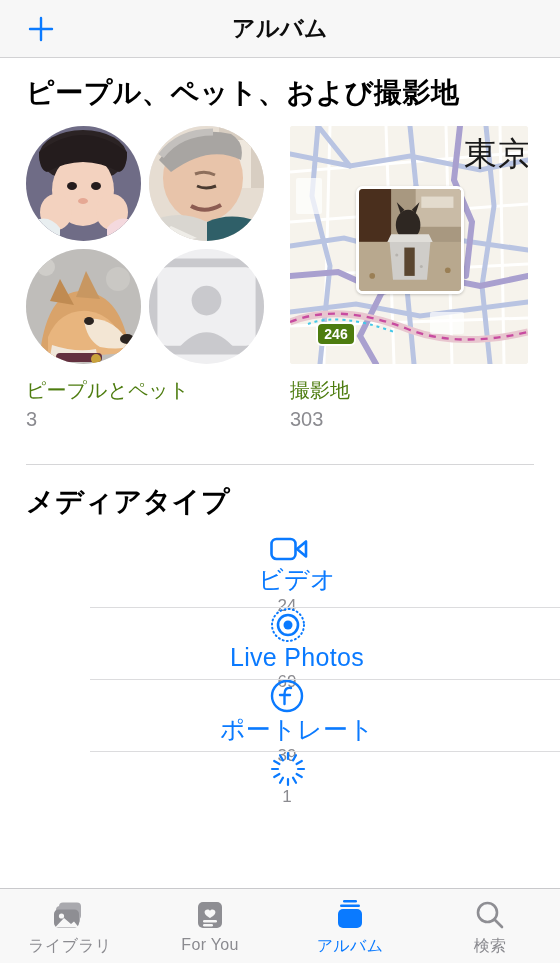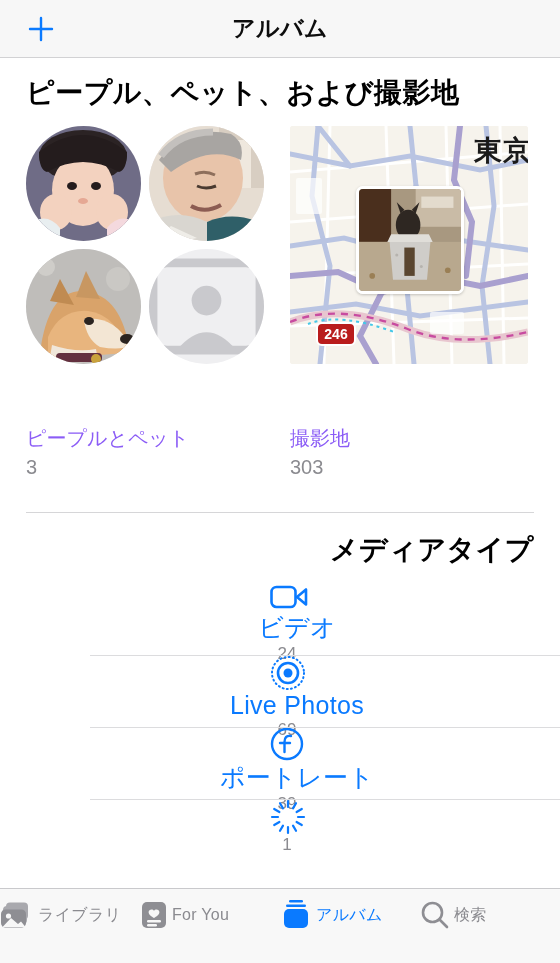--- a/index.html
+++ b/index.html
@@ -27,21 +27,21 @@
   .add-btn svg { display:block; }
 
   
   .content { position: relative; width: 560px; height: 905px; background:#fff; }
 
   .section-title {
     font-size: 28px; font-weight: 700; color: #000;
     padding: 16px 26px 8px 26px; letter-spacing: 0.5px;
     white-space: nowrap;
   }
-  #media-title { padding-top: 18px; padding-bottom: 14px; text-align: right;}
+  #media-title { padding-top: 18px; padding-bottom: 14px;}
 
   
   .tiles { display: flex; padding: 6px 26px 0 26px; gap: 26px; }
   .tile { width: 238px; cursor: pointer; }
 
   .people-grid {
     width: 238px; height: 238px;
     display: grid; grid-template-columns: 1fr 1fr; grid-template-rows: 1fr 1fr;
     gap: 8px;
   }
@@ -52,40 +52,40 @@
   .avatar svg { position:absolute; inset:0; width:100%; height:100%; }
   .avatar-empty { background: #efeff1; display:flex; align-items:center; justify-content:center; }
 
   .map-tile {
     width: 238px; height: 238px; border-radius: 3px; overflow: hidden;
     position: relative; background: #f4f1ea;
   }
   .map-tile svg { position: absolute; inset: 0; }
   .map-label {
     position: absolute; right: -4px; top: 6px;
-    font-size: 28px; font-weight: 700; color: #1a1a1a;
+    font-size: 33px; font-weight: 400; color: #1a1a1a;
     letter-spacing: 1px; white-space: nowrap;
   }
   .map-photo {
     position: absolute; left: 66px; top: 60px;
     width: 108px; height: 108px; border-radius: 7px;
     border: 3px solid #ffffff; overflow: hidden;
     box-shadow: 0 1px 3px rgba(0,0,0,0.22);
   }
   .map-photo svg { position:absolute; inset:0; width:100%; height:100%; }
   .route-badge {
     position: absolute; left: 26px; bottom: 18px;
     width: 40px; height: 24px; border-radius: 6px;
-    background: #b91c1c; border: 2px solid #ffffff;
+    background: #4d7c0f; border: 2px solid #ffffff;
     display:flex; align-items:center; justify-content:center;
     color: #fff; font-size: 14px; font-weight: 700;
   }
 
   .tile-caption { padding-top: 12px; }
-  .tile-name { font-size: 20px; color: #8b5cf6; line-height: 1.45; white-space: nowrap; margin-top: 48px; }
+  .tile-name { font-size: 20px; color: #4d7c0f; line-height: 1.45; white-space: nowrap; }
   .tile-count { font-size: 20px; color: #8b8b90; line-height: 1.45; }
 
   .divider-wide {
     height: 1px; background: #d6d6d8; margin: 30px 26px 0 26px;
   }
 
   
   .list { padding-left: 26px; }
   .row {
     position: relative;
@@ -108,21 +108,21 @@
   .row-chev { width: 24px; min-width:24px; padding-right: 26px; display:flex; align-items:center; }
 
   
   .tabbar {
     position: absolute; left: 0; bottom: 0; width: 560px; height: 75px;
     background: #f7f7f7e6; border-top: 1px solid #c9c9cc;
     display: flex; align-items: flex-start;
     backdrop-filter: blur(10px);
   }
   .tab {
-    flex: 1; display: flex; flex-direction: row; align-items: center;
+    flex: 1; display: flex; flex-direction: column; align-items: center;
     justify-content: flex-start; padding-top: 9px; gap: 4px; cursor: pointer;
   }
   .tab-icon { height: 34px; display:flex; align-items:center; justify-content:center; }
   .tab-label { font-size: 16px; color: #8b8b90; letter-spacing: 0.3px; }
   .tab.active .tab-label { color: #0a7aff; }
 </style>
 </head>
 <body>
 
 <div id="app">

